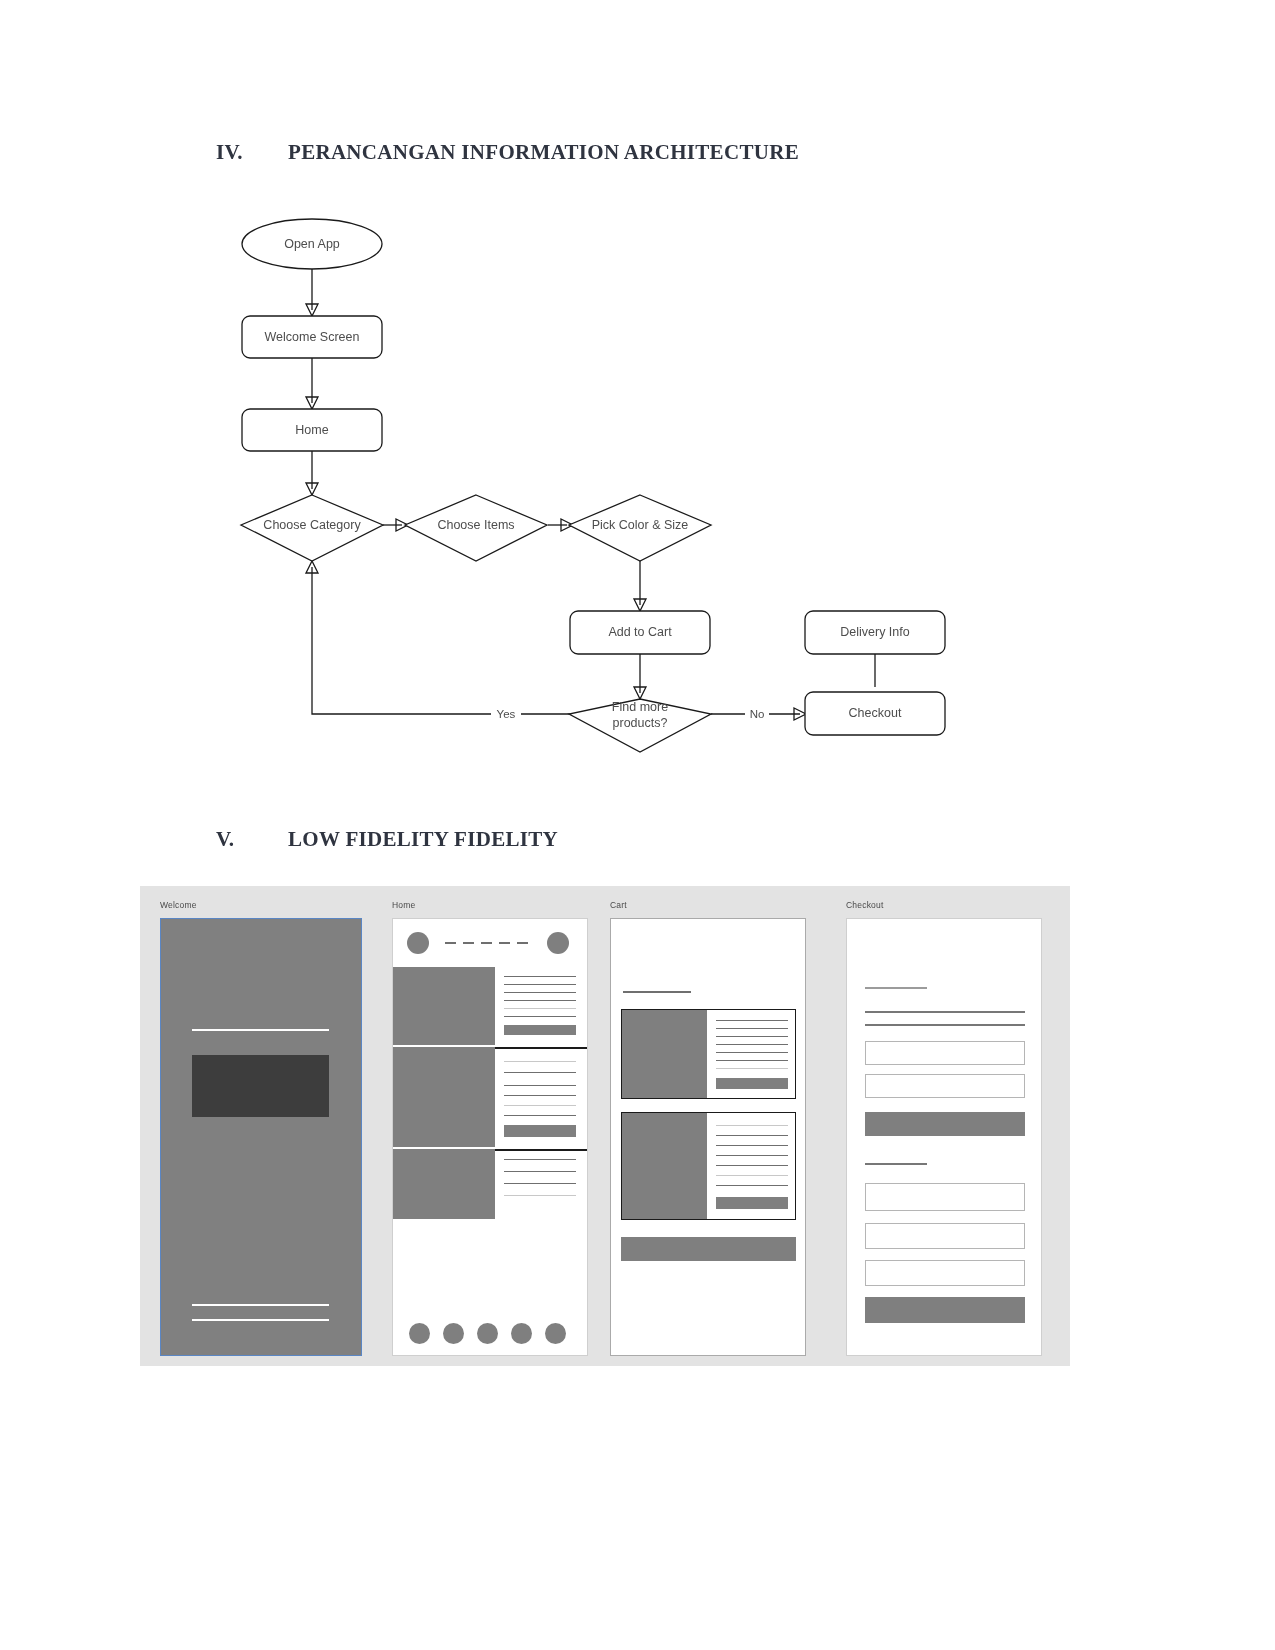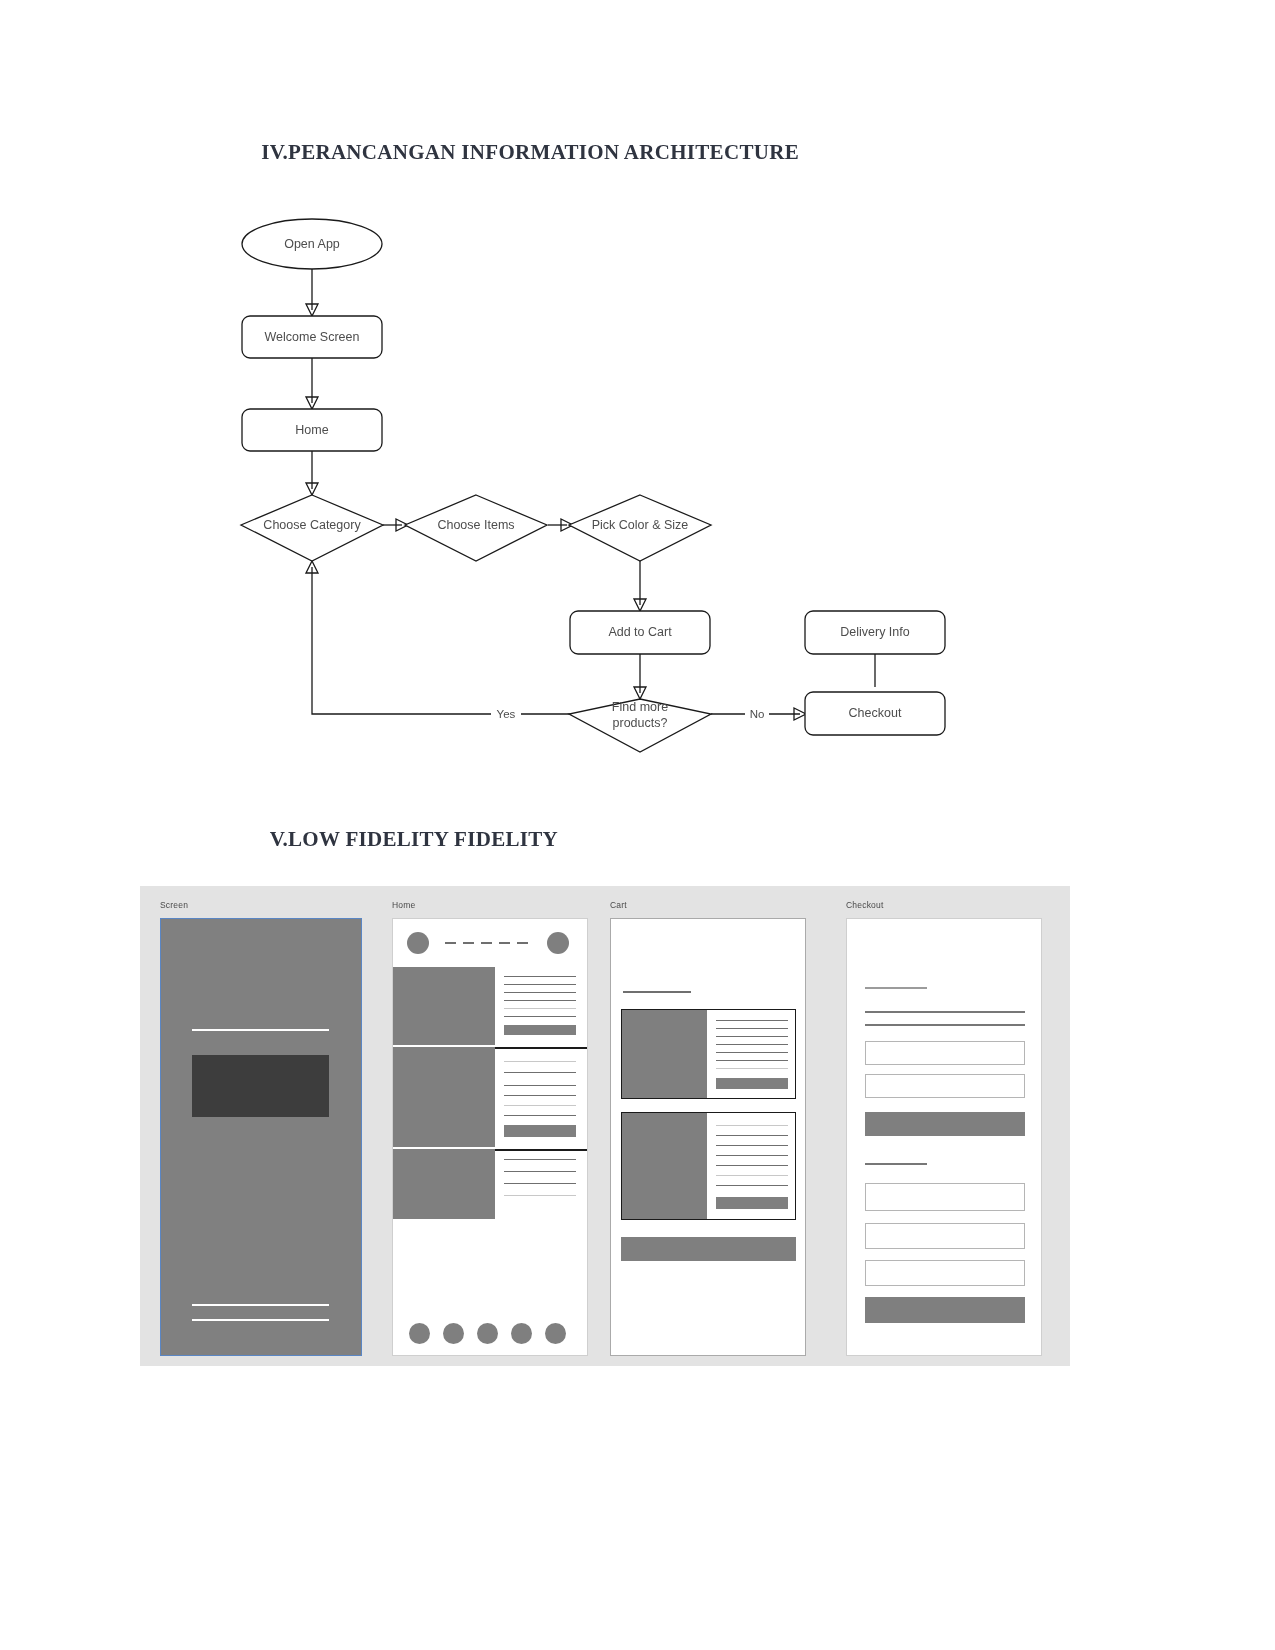--- a/index.html
+++ b/index.html
@@ -12,21 +12,21 @@
   
   .section-heading{
     position:absolute;
     font-family:"Liberation Serif", serif;
     font-weight:bold;
     font-size:21px;
     color:#2f3440;
     letter-spacing:.3px;
     white-space:nowrap;
   }
-  .section-heading .numeral{display:inline-block;width:72px;text-align:right;}
+  .section-heading .numeral{display:inline-block;width:72px;}
 
   
   #flowchart{position:absolute;left:0;top:192px;width:1177px;height:590px;}
   #flowchart svg{display:block;}
   .fc-label{
     font-family:"Liberation Sans", sans-serif;
     font-size:12.5px;
     fill:#4d4d4d;
     text-anchor:middle;
     dominant-baseline:middle;
@@ -206,21 +206,21 @@
 </svg>
 </div>
 
 <div class="section-heading" style="left:216px;top:827px;">
   <span class="numeral">V.</span><span>LOW FIDELITY FIDELITY</span>
 </div>
 
 <div id="wireframe-board">
 
   <div class="wf-panel" id="panel-welcome" style="left:20px;top:14px;width:202px;height:456px;">
-    <div class="wf-caption">Screen</div>
+    <div class="wf-caption">Welcome</div>
     <div class="wf-screen">
       <div class="w-line" style="left:31px;top:110px;width:137px;"></div>
       <div class="w-block" style="left:31px;top:136px;width:137px;height:62px;"></div>
       <div class="w-line" style="left:31px;top:385px;width:137px;"></div>
       <div class="w-line" style="left:31px;top:400px;width:137px;"></div>
     </div>
   </div>
 
   <div class="wf-panel" id="panel-home" style="left:252px;top:14px;width:196px;height:456px;">
     <div class="wf-caption">Home</div>

